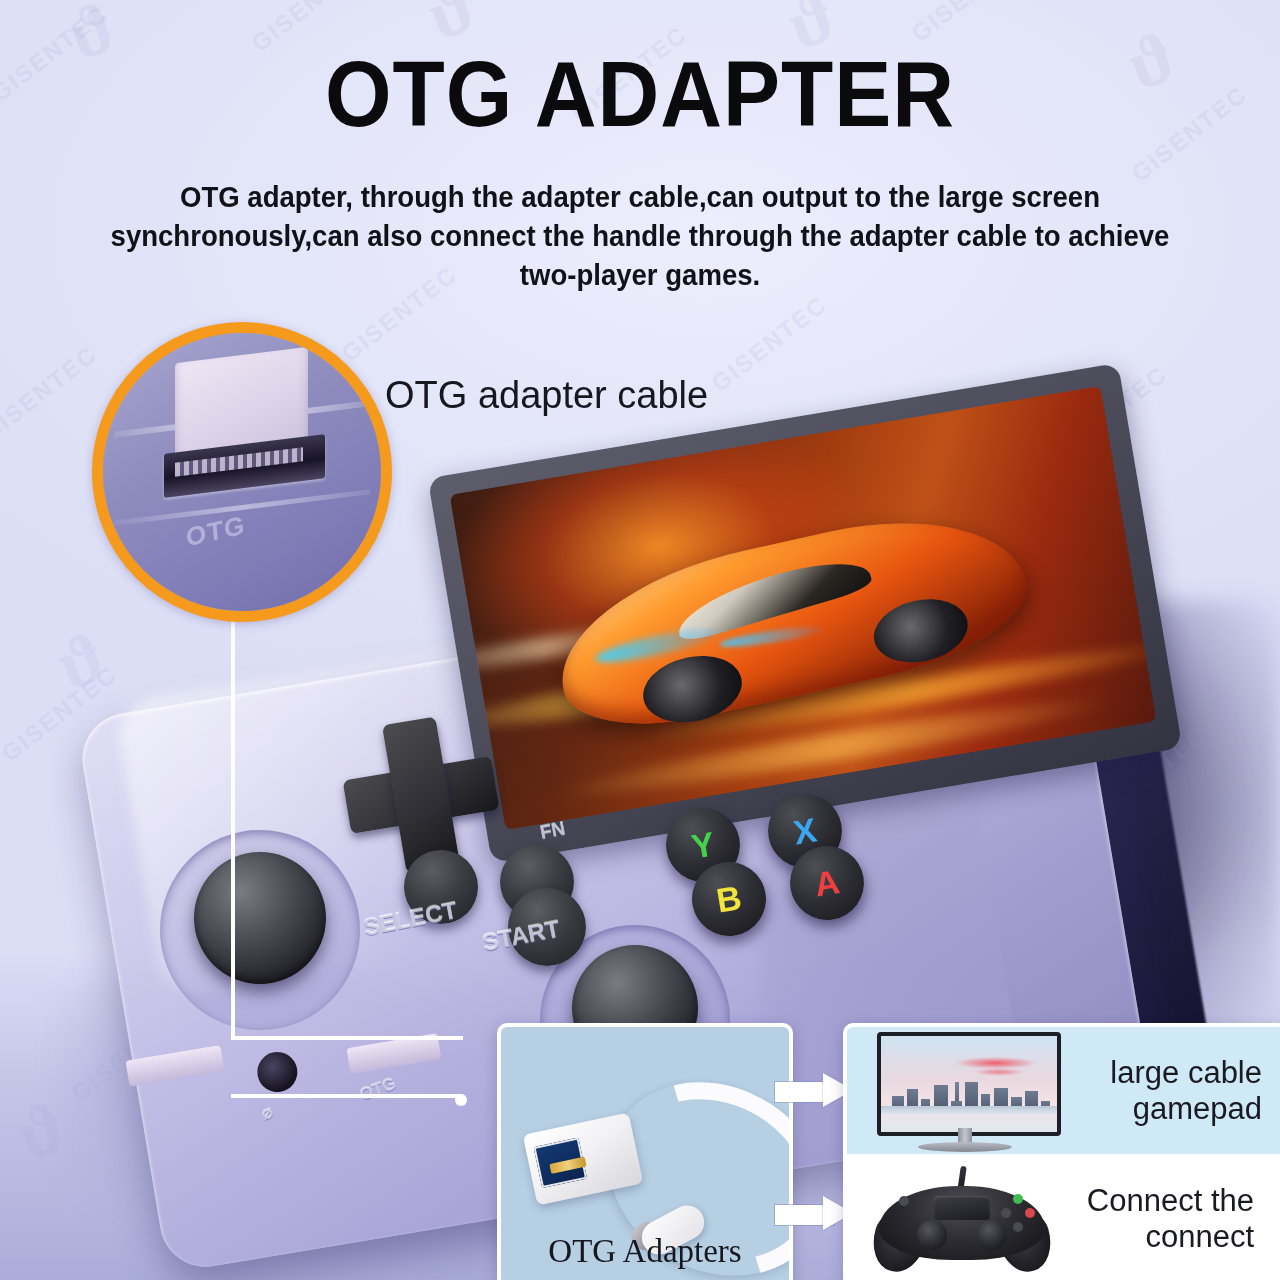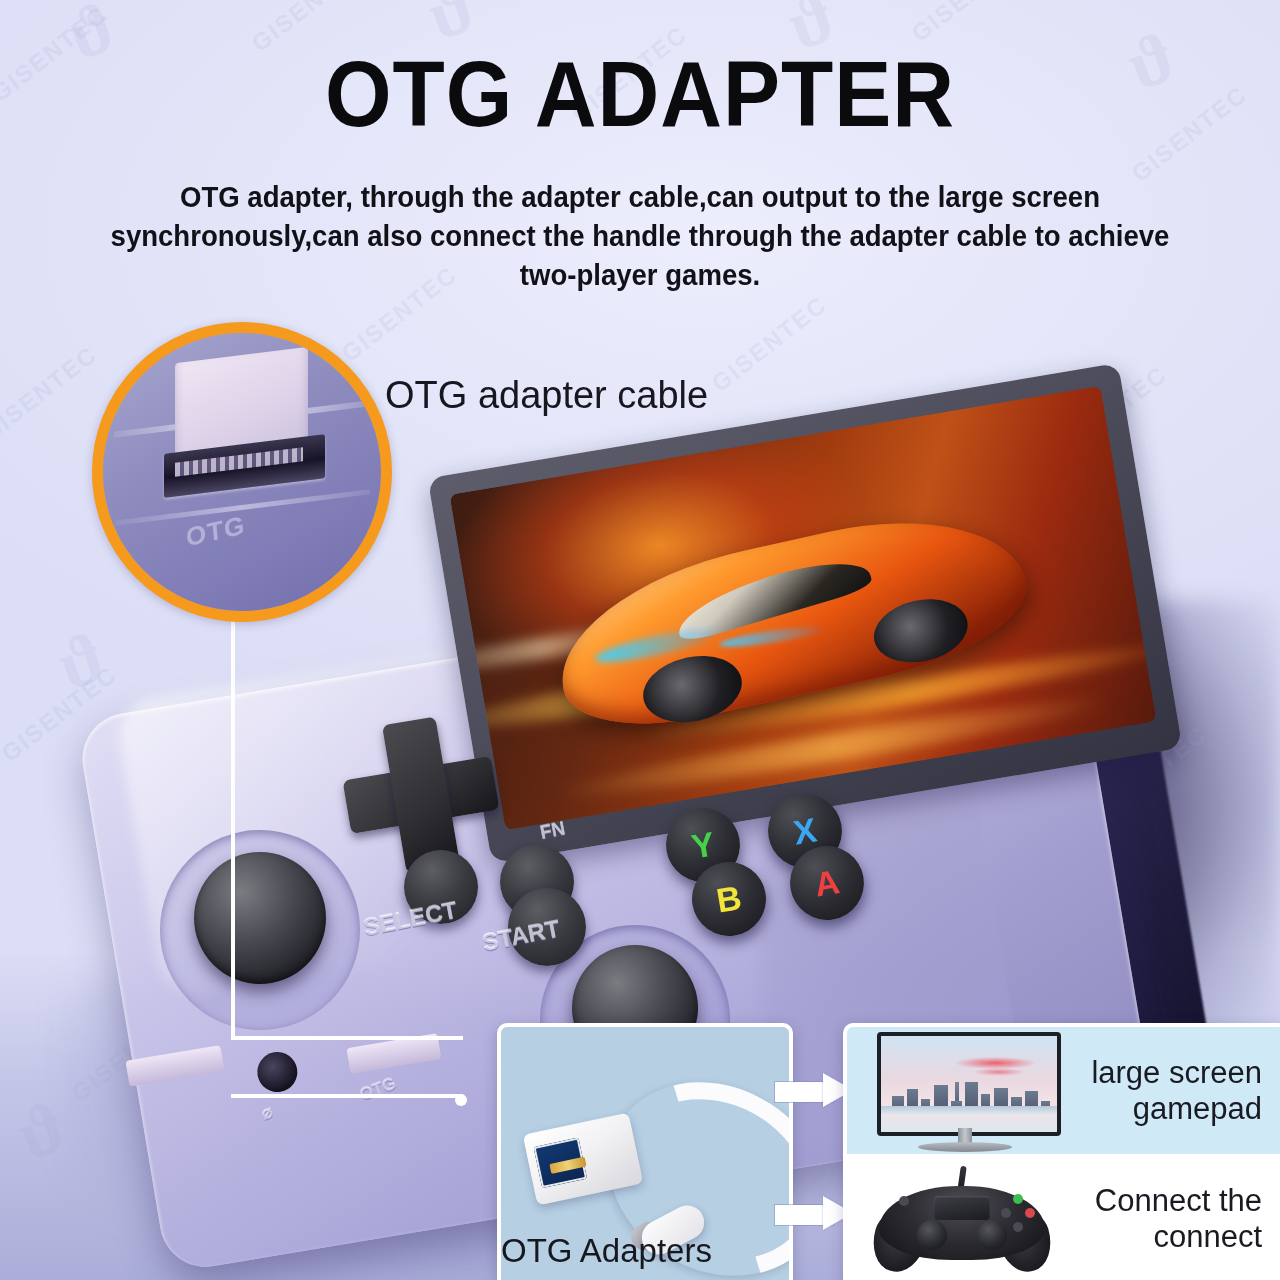--- a/index.html
+++ b/index.html
@@ -180,22 +180,22 @@
   .usb-c{position:absolute;left:139px;top:186px;width:66px;height:34px;
     background:linear-gradient(160deg,#fdfdfe,#e3e3e8);border-radius:17px;
     transform:rotate(-28deg);box-shadow:0 3px 7px rgba(40,40,80,.25);}
   .usb-c-tip{position:absolute;left:130px;top:196px;width:30px;height:26px;
     background:linear-gradient(160deg,#c9c9d1,#8e8e99);border-radius:13px;
     transform:rotate(-28deg);}
   .cable{position:absolute;left:104px;top:60px;width:190px;height:150px;
     border:17px solid #fbfbfd;border-radius:50%;
     border-left-color:transparent;border-bottom-color:transparent;
     transform:rotate(28deg);box-shadow:0 3px 8px rgba(40,40,80,.18);}
-  .otg-name{position:absolute;left:0;right:0;bottom:14px;text-align:left;
-    font-size:33px;color:#171720;font-family:Liberation Sans, sans-serif;}
+  .otg-name{position:absolute;left:0;right:0;bottom:14px;text-align:center;
+    font-size:33px;color:#171720;font-family:Liberation Serif, serif;}
 
   .monitor{position:relative;width:176px;height:118px;margin-left:30px;}
   .mon-screen{position:absolute;left:0;top:0;width:176px;height:96px;
     border:4px solid #1d1f27;border-radius:4px;overflow:hidden;
     background:linear-gradient(180deg,#cfe3f2 0%,#e9d8e0 45%,#f3e3e6 70%,#dfe7ef 100%);}
   .sky-glow{position:absolute;left:42%;top:22%;width:46%;height:13%;
     background:radial-gradient(ellipse,rgba(240,80,95,.9),rgba(240,120,130,0) 72%);}
   .sky-glow2{position:absolute;left:52%;top:34%;width:30%;height:8%;
     background:radial-gradient(ellipse,rgba(235,95,110,.7),rgba(235,120,130,0) 70%);}
   .city{position:absolute;left:0;bottom:18%;width:100%;height:46%;}
@@ -402,41 +402,41 @@
             <b style="left:74%;width:6%;height:38%;"></b>
             <b style="left:82%;width:7%;height:52%;"></b>
             <b style="left:91%;width:5%;height:30%;"></b>
             <div class="water"></div>
           </div>
         </div>
         <div class="mon-neck"></div>
         <div class="mon-base"></div>
       </div>
       <div class="p-label" style="margin-left:auto;margin-right:22px;">
-        <div>large screen</div>
+        <div>large cable</div>
         <div>gamepad</div>
       </div>
     </div>
 
     <div class="p-bot">
       <div class="gpad">
         <div class="gp-cord"></div>
         <div class="gp-grip l"></div>
         <div class="gp-grip r"></div>
         <div class="gp-body"></div>
         <div class="gp-touch"></div>
         <div class="gp-stick" style="left:44px;top:60px;"></div>
         <div class="gp-stick" style="left:104px;top:60px;"></div>
         <div class="gp-dot" style="left:140px;top:34px;background:#3fbd53;"></div>
         <div class="gp-dot" style="left:152px;top:48px;background:#d8484e;"></div>
         <div class="gp-dot" style="left:128px;top:48px;background:#4a4a52;"></div>
         <div class="gp-dot" style="left:140px;top:62px;background:#4a4a52;"></div>
         <div class="gp-dot" style="left:26px;top:36px;background:#4a4a52;"></div>
       </div>
-      <div class="p-label" style="margin-left:auto;margin-right:22px;">
+      <div class="p-label" style="margin-left:auto;margin-right:30px;">
         <div>Connect the</div>
         <div>connect</div>
       </div>
     </div>
 
   </div>
 
 </div>
 
 </body></html>

